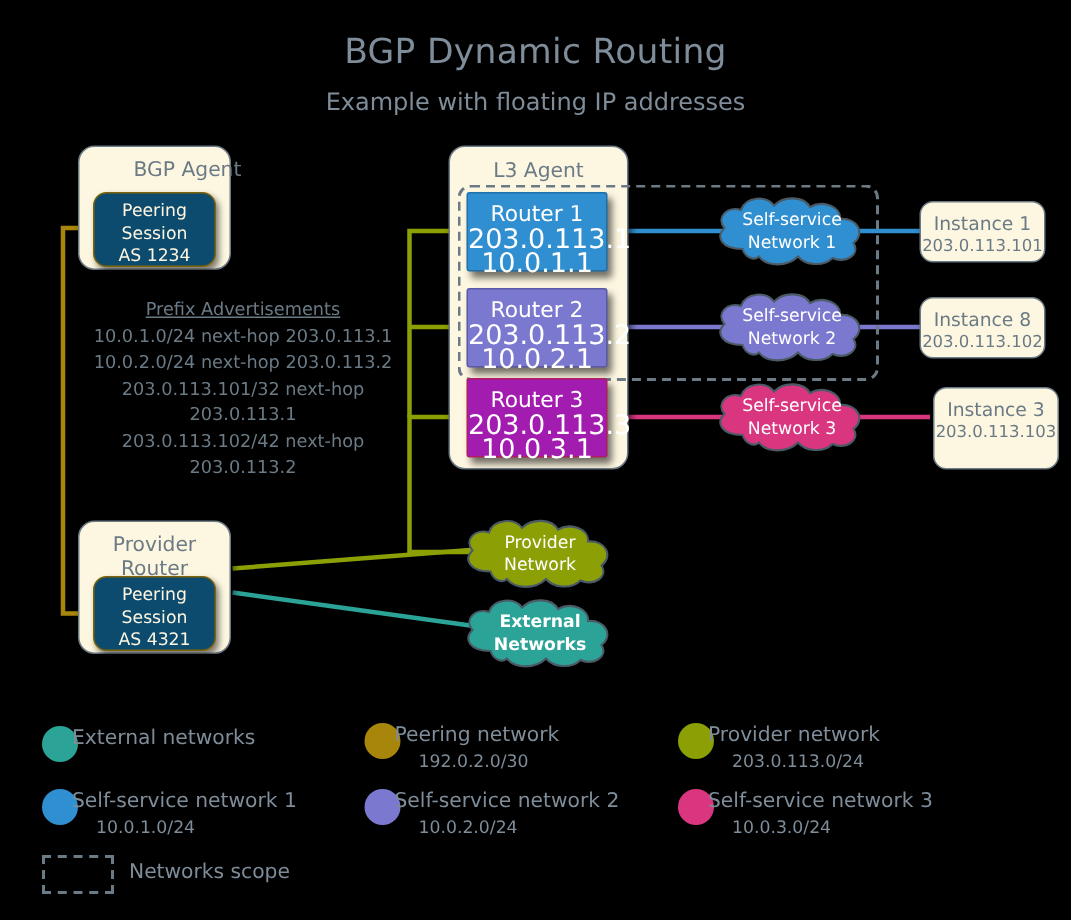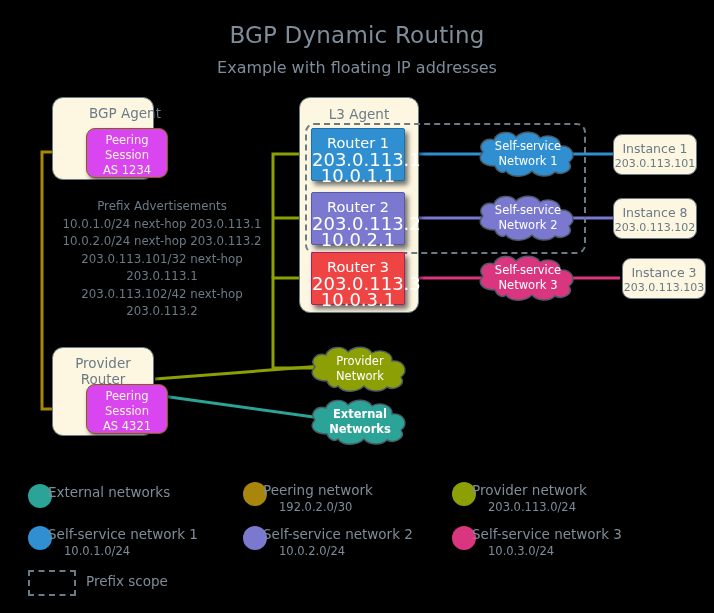--- a/index.html
+++ b/index.html
@@ -33,31 +33,30 @@
     box-shadow:2px 3px 4px rgba(0,0,0,.55);
   }
   .agent-title{
     position:absolute;left:0;width:100%;
     text-align:center;color:#6b7b86;font-size:13.5px;
     line-height:16px;
   }
 
   
   .peer-pill{
-    background:#d946ef;
+    background:#0c4a6e;
     border:1px solid #7d6408;
     border-radius:9px;
     box-shadow:2px 3px 4px rgba(0,0,0,.5);
     color:#fdf6e0;
     font-size:11.5px;
     text-align:center;
     line-height:15px;
     padding-top:4px;
     box-sizing:border-box;
-    margin-left:24px;
   }
 
   
   .router{
     border-radius:2px;
     box-shadow:3px 4px 5px rgba(0,0,0,.55);
     color:#ffffff;
     text-align:center;
     box-sizing:border-box;
     padding-top:5px;
@@ -91,21 +90,21 @@
   }
   .instance .iname{font-size:12.5px;line-height:16px;}
   .instance .iip{font-size:11px;line-height:14px;}
 
   
   #prefix-block{
     left:46px;top:198px;width:232px;
     color:#6b7b86;font-size:11.8px;line-height:17.5px;
     text-align:center;
   }
-  #prefix-block .phead{}
+  #prefix-block .phead{text-decoration:underline;}
 
   
   .wire{position:absolute;}
 
   
   #address-scope{
     left:305px;top:123px;width:277px;height:127px;
     border:2px dashed #6b7b86;border-radius:9px;
     z-index:4;
   }
@@ -199,21 +198,21 @@
     <div class="rip">203.0.113.1</div>
     <div class="rip">10.0.1.1</div>
   </div>
 
   <div class="abs router" style="left:311px;top:192px;width:94px;height:53px;background:#7b79cf;border:1px solid #5a58a8;z-index:5;">
     <div class="rname">Router 2</div>
     <div class="rip">203.0.113.2</div>
     <div class="rip">10.0.2.1</div>
   </div>
 
-  <div class="abs router" style="left:311px;top:252px;width:94px;height:53px;background:#ef4444;border:1px solid #ad1f60;z-index:5;">
+  <div class="abs router" style="left:311px;top:252px;width:94px;height:53px;background:#a21caf;border:1px solid #ad1f60;z-index:5;">
     <div class="rname">Router 3</div>
     <div class="rip">203.0.113.3</div>
     <div class="rip">10.0.3.1</div>
   </div>
 
   <div class="cloud" style="left:473px;top:128px;width:110px;height:52px;">
     <svg width="110" height="52" viewBox="0 0 110 52">
       <path d="M22 38 C8 38 4 30 10 24 C4 17 12 9 21 12 C24 3 38 2 43 9
                C50 2 63 3 67 10 C76 5 88 10 87 18 C99 17 104 28 96 34
                C101 42 90 48 82 44 C76 50 64 49 59 43 C52 50 38 50 33 43
@@ -280,21 +279,21 @@
   <div class="abs instance" style="left:613px;top:134px;width:84px;height:41px;z-index:5;">
     <div class="iname">Instance 1</div>
     <div class="iip">203.0.113.101</div>
   </div>
 
   <div class="abs instance" style="left:613px;top:198px;width:84px;height:41px;z-index:5;">
     <div class="iname">Instance 8</div>
     <div class="iip">203.0.113.102</div>
   </div>
 
-  <div class="abs instance" style="left:622px;top:258px;width:84px;height:41px;z-index:5;">
+  <div class="abs instance" style="left:622px;top:258px;width:84px;height:55px;z-index:5;">
     <div class="iname">Instance 3</div>
     <div class="iip">203.0.113.103</div>
   </div>
 
   <div class="abs" id="legend">
 
     <div class="leg-item" style="left:28px;top:16px;">
       <span class="leg-dot" style="background:#2ba397;"></span>
       <span class="leg-label">External networks</span>
       <span class="leg-sub"></span>
@@ -325,15 +324,15 @@
     </div>
 
     <div class="leg-item" style="left:452px;top:58px;">
       <span class="leg-dot" style="background:#d9367f;"></span>
       <span class="leg-label">Self-service network 3</span>
       <span class="leg-sub">10.0.3.0/24</span>
     </div>
   </div>
 
   <div id="leg-scope-swatch"></div>
-  <div id="leg-scope-label">Prefix scope</div>
+  <div id="leg-scope-label">Networks scope</div>
 
 </div>
 
 </body></html>

